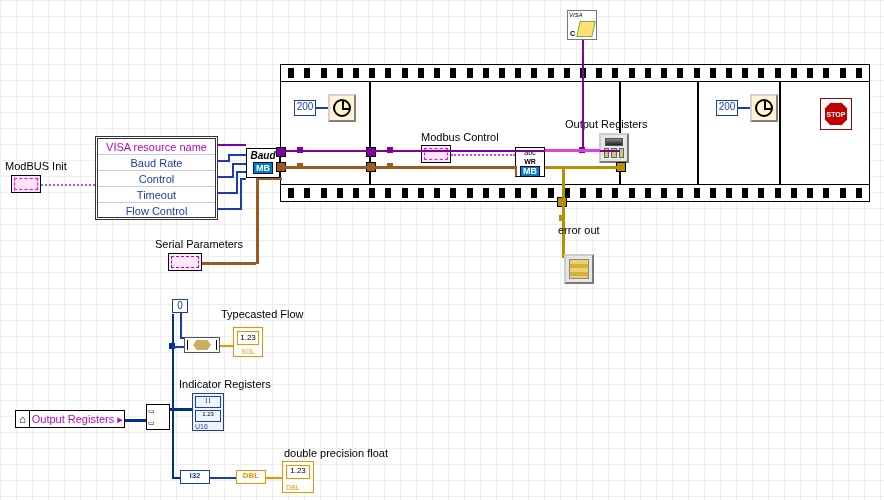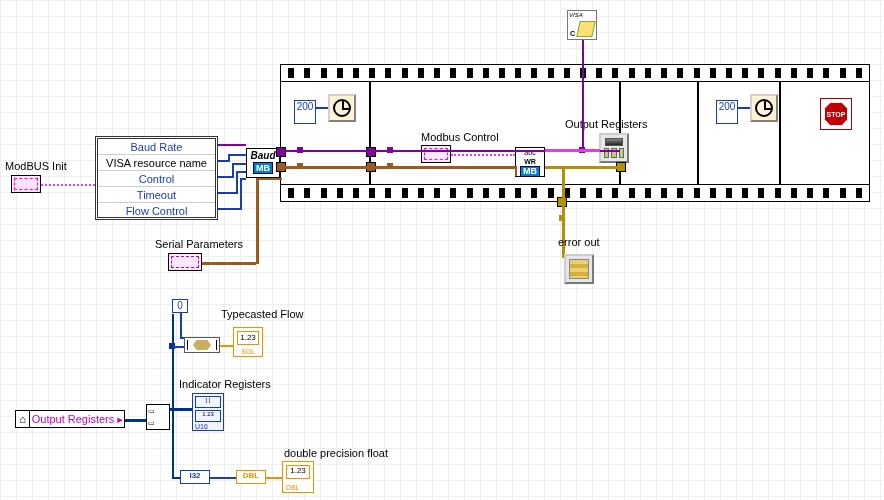--- a/index.html
+++ b/index.html
@@ -42,21 +42,21 @@
   .film.bot { bottom:0; }
   .holes { position:absolute; inset:2px; display:flex; justify-content:space-around; align-items:center; }
   .holes span { width:6px; height:10px; background:#000; }
   .frame { position:absolute; top:18px; bottom:18px; border-left:1px solid #000; border-right:1px solid #000; background:#fff; }
   .f1 { left:0;   width:90px; }
   .f2 { left:90px; width:250px; }
   .f3 { left:340px;width:78px; }
   .f4 { left:418px;width:82px; }
   .f5 { left:500px;width:90px; }
 
-  .const200 { position:absolute; width:22px; height:24px; border:1px solid #1a3db0; background:#fff; color:#1a3db0; text-align:center; line-height:12px; font-size:10px; }
+  .const200 { position:absolute; width:22px; height:16px; border:1px solid #1a3db0; background:#fff; color:#1a3db0; text-align:center; line-height:12px; font-size:10px; }
   .waitvi { position:absolute; width:28px; height:28px; border:2px outset #dcc; background:#fff3d4; }
   .waitvi .clk { position:absolute; inset:3px; border:2px solid #000; border-radius:50%; }
   .waitvi .h1 { position:absolute; left:50%; top:22%; width:2px; height:30%; background:#000; transform-origin:bottom; }
   .waitvi .h2 { position:absolute; left:50%; top:50%; width:30%; height:2px; background:#000; }
 
   .stopvi { position:absolute; width:32px; height:32px; border:1px solid #a30000; background:#fff; }
   .stopvi .oct { position:absolute; inset:3px; background:#c00000; clip-path:polygon(30% 0,70% 0,100% 30%,100% 70%,70% 100%,30% 100%,0 70%,0 30%); display:flex; align-items:center; justify-content:center; color:#fff; font-size:7px; font-weight:bold; border:1px solid #fff; }
 
   .cmdterm, .oregterm { position:absolute; width:30px; height:18px; border:1px solid #000; }
   .cmdterm { background:#ffe8fb; }
@@ -141,22 +141,22 @@
   <div class="plug"></div>
 </div>
 
 <div class="lbl" style="left:5px; top:160px;">ModBUS Init</div>
 <div class="modbus-term">
     <div class="inner"></div>
   </div>
 <div class="wire hw d w-pink" style="left:41px; top:184px; width:54px;"></div>
 
 <div class="cluster">
+  <div class="row">VISA resource name</div>
   <div class="row notfirst">Baud Rate</div>
-  <div class="row">VISA resource name</div>
   <div class="row notfirst">Control</div>
   <div class="row notfirst">Timeout</div>
   <div class="row notfirst">Flow Control</div>
 </div>
 
 <div class="wire hw w-purple" style="left:218px; top:144px; width:28px;"></div>
 <div class="wire hw w-blue" style="left:218px; top:160px; width:10px;"></div>
 <div class="wire vw w-blue" style="left:228px; top:154px; height:8px;"></div>
 <div class="wire hw w-blue" style="left:228px; top:154px; width:18px;"></div>
 <div class="wire hw w-blue" style="left:218px; top:176px; width:14px;"></div>
@@ -325,21 +325,21 @@
 
 <div class="wire hw d w-pink" style="left:451px; top:154px; width:64px;"></div>
 
 <div class="wire vw w-brown" style="left:515px; top:166px; height:10px;"></div>
 
 <div class="wire hw w-pink" style="left:545px; top:149px; width:55px; border-top-width:3px;"></div>
 
 <div class="wire vw w-gold" style="left:562px; top:166px; height:92px; border-left-width:3px;"></div>
 <div class="node g" style="left:562px; top:218px;"></div>
 
-<div class="lbl" style="left:558px; top:236px;">error out</div>
+<div class="lbl" style="left:558px; top:224px;">error out</div>
 <div class="errout-ctl" style="left:564px; top:254px;">
     <div class="errout-inner"></div>
   </div>
 
 <div class="lbl" style="left:155px; top:238px;">Serial Parameters</div>
 <div class="serp-ctl">
     <div class="inn"></div>
   </div>
 
 <div class="wire hw w-brown" style="left:202px; top:262px; width:54px; border-top-width:3px;"></div>

